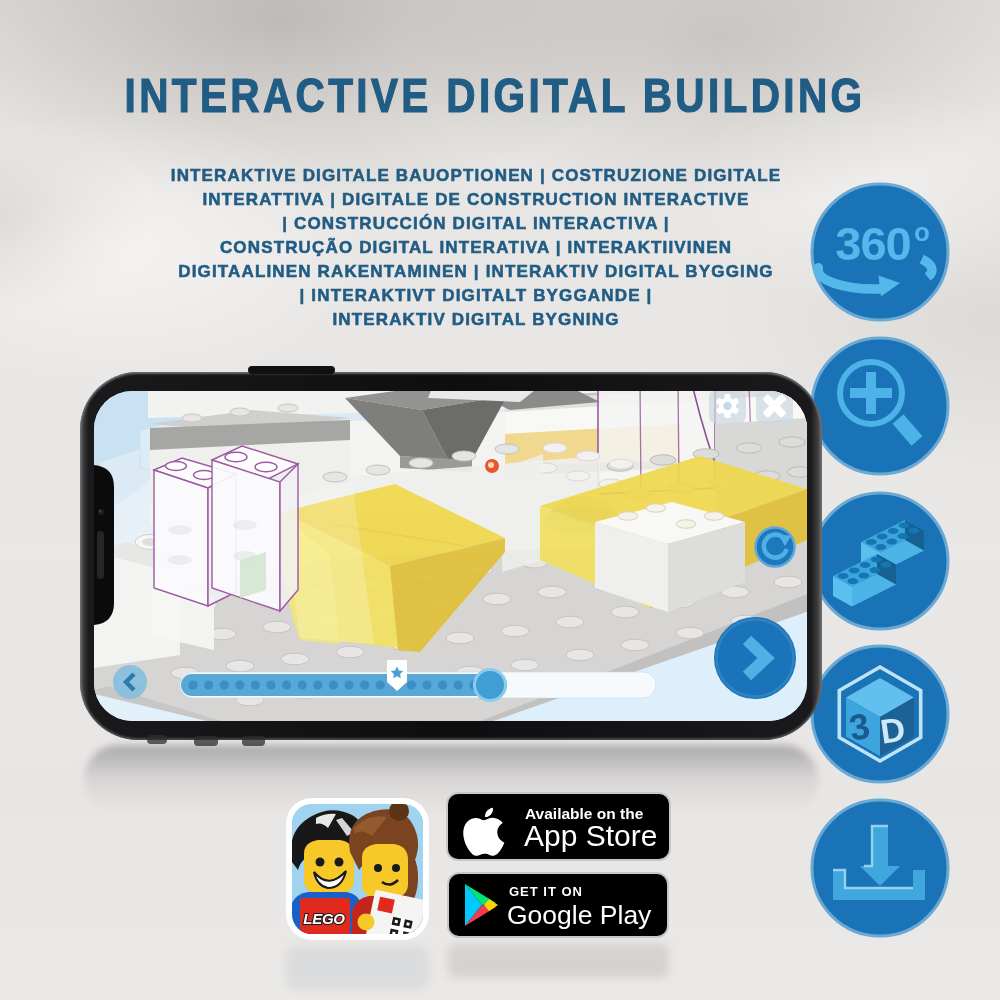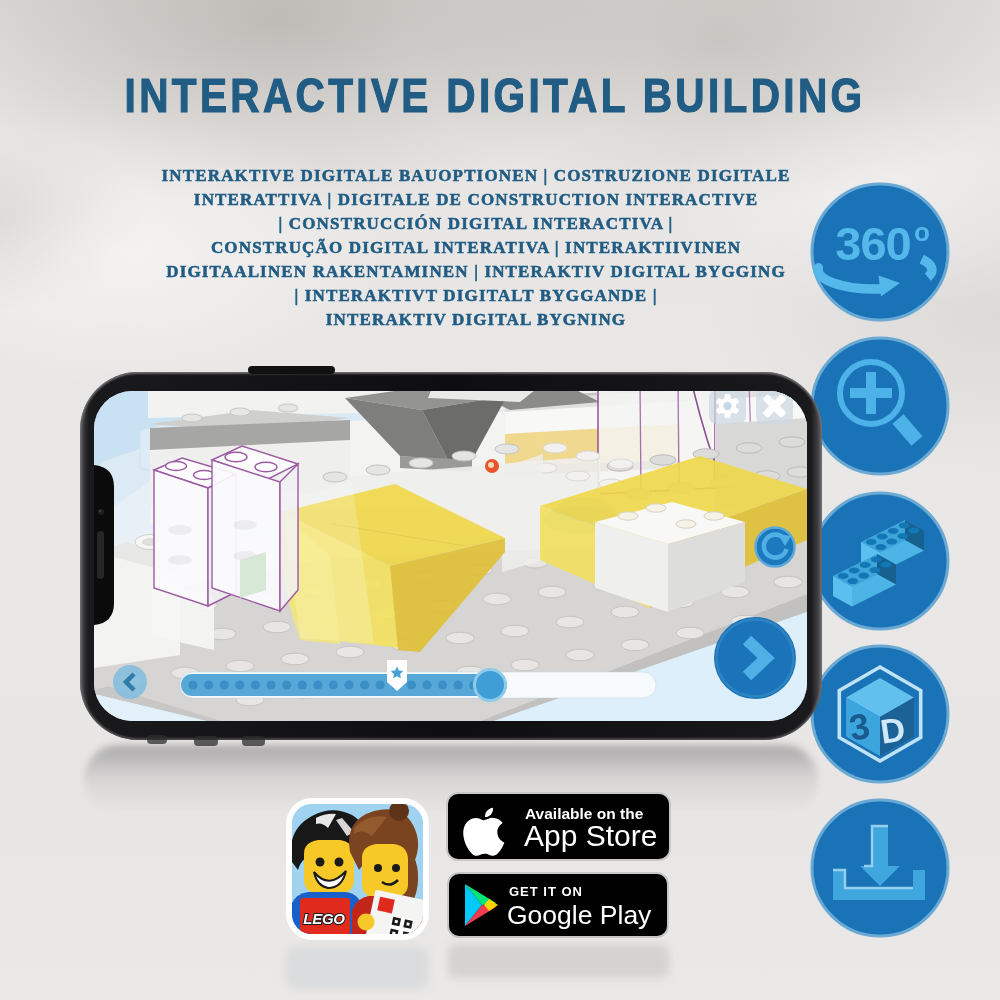--- a/index.html
+++ b/index.html
@@ -18,21 +18,21 @@
    radial-gradient(45% 24% at 72% 4%, rgba(150,145,140,0.33), rgba(150,145,140,0) 70%),
    radial-gradient(20% 12% at 0% 22%, rgba(160,156,152,0.3), rgba(160,156,152,0) 75%),
    radial-gradient(40% 22% at 100% 32%, rgba(175,171,167,0.22), rgba(175,171,167,0) 72%),
    linear-gradient(180deg,#dfdcd9 0%,#e8e6e4 13%,#eae8e6 55%,#e8e6e4 80%,#ebe9e7 100%);"></div>
 
 <div class="abs" id="title" style="left:-5px;top:67px;width:1000px;text-align:center;
   color:#215c84;font-weight:bold;font-size:48.5px;letter-spacing:4px;white-space:nowrap;-webkit-text-stroke:1.2px #215c84;
   transform:scaleX(0.836);">INTERACTIVE DIGITAL BUILDING</div>
 
 <div class="abs" id="subtitle" style="left:0;top:164px;width:952px;text-align:center;
-  color:#215c84;font-weight:bold;font-size:17px;line-height:24px;letter-spacing:1.15px;font-family:Liberation Serif, serif;-webkit-text-stroke:0.55px #215c84;">
+  color:#215c84;font-weight:bold;font-size:17px;line-height:24px;letter-spacing:1.15px;-webkit-text-stroke:0.55px #215c84;">
 INTERAKTIVE DIGITALE BAUOPTIONEN | COSTRUZIONE DIGITALE<br>
 INTERATTIVA | DIGITALE DE CONSTRUCTION INTERACTIVE<br>
 | CONSTRUCCIÓN DIGITAL INTERACTIVA |<br>
 CONSTRUÇÃO DIGITAL INTERATIVA | INTERAKTIIVINEN<br>
 DIGITAALINEN RAKENTAMINEN | INTERAKTIV DIGITAL BYGGING<br>
 | INTERAKTIVT DIGITALT BYGGANDE |<br>
 INTERAKTIV DIGITAL BYGNING
 </div>
 
 <svg class="abs" style="left:805px;top:177px;" width="150" height="150" viewBox="0 0 150 150">

